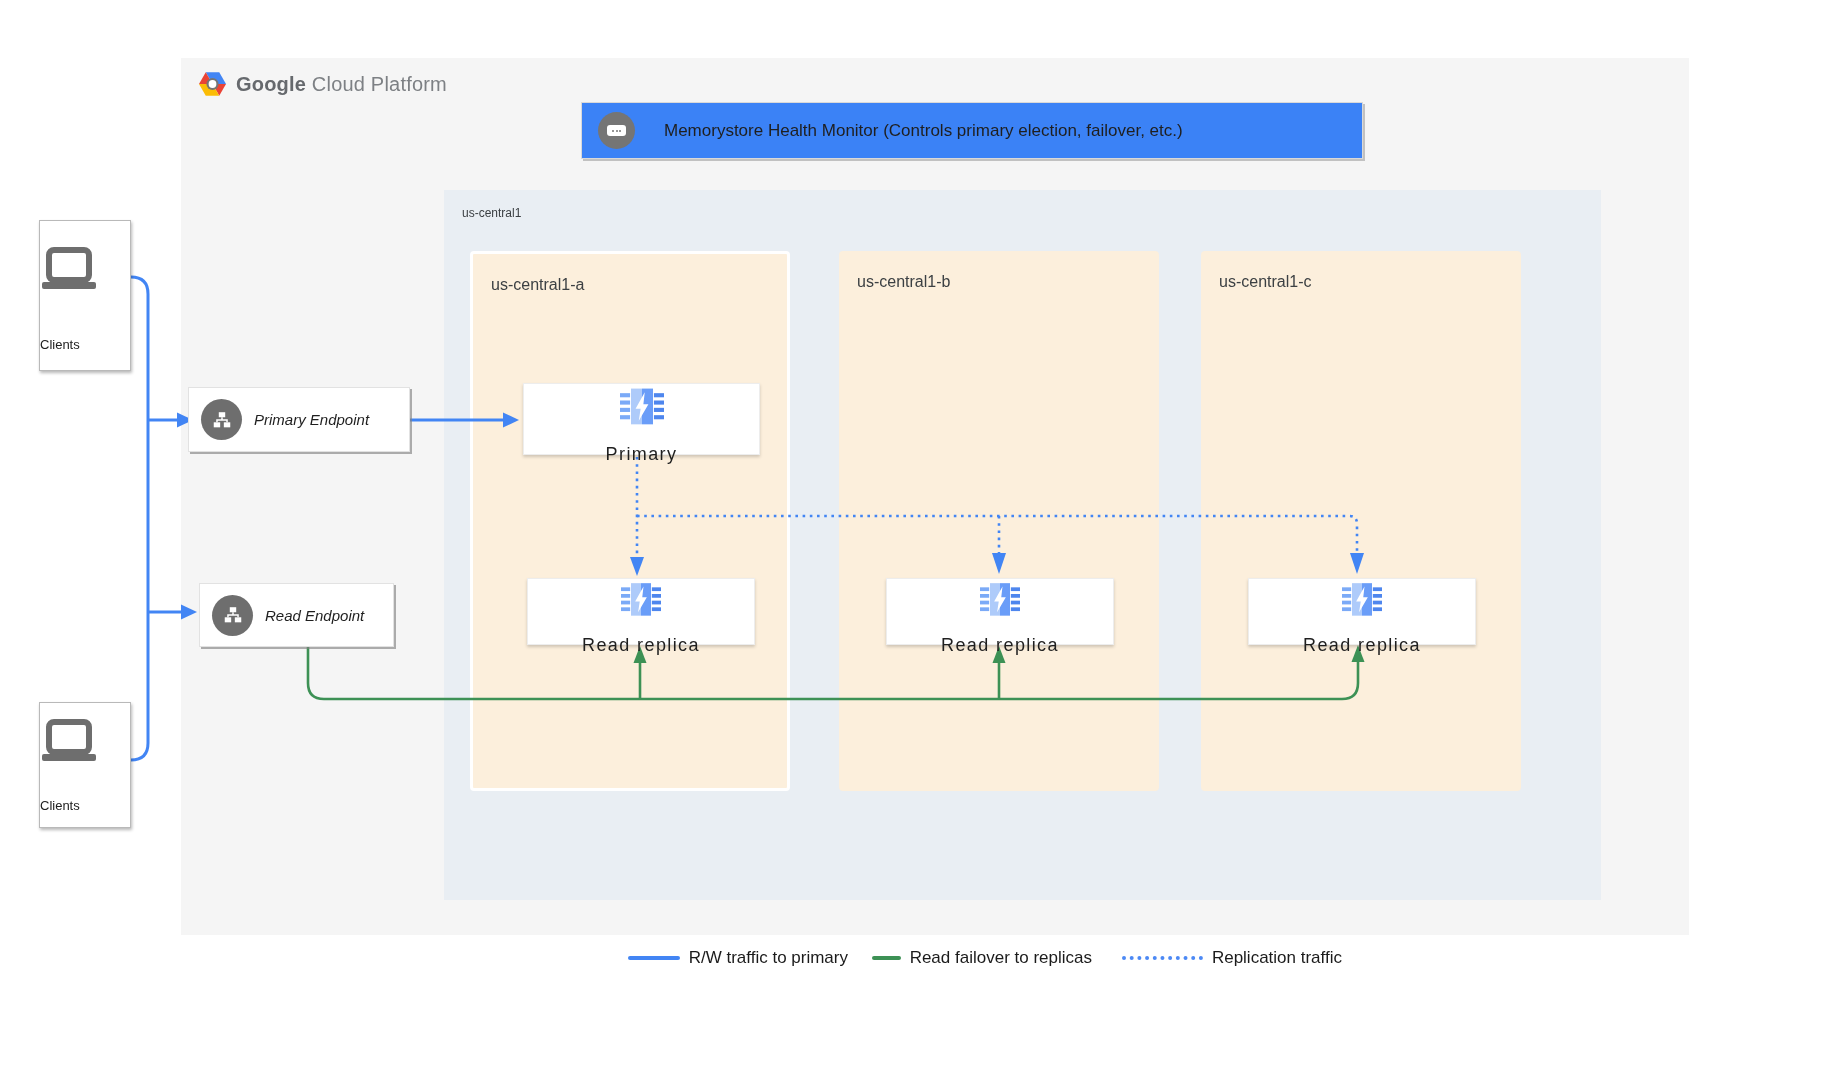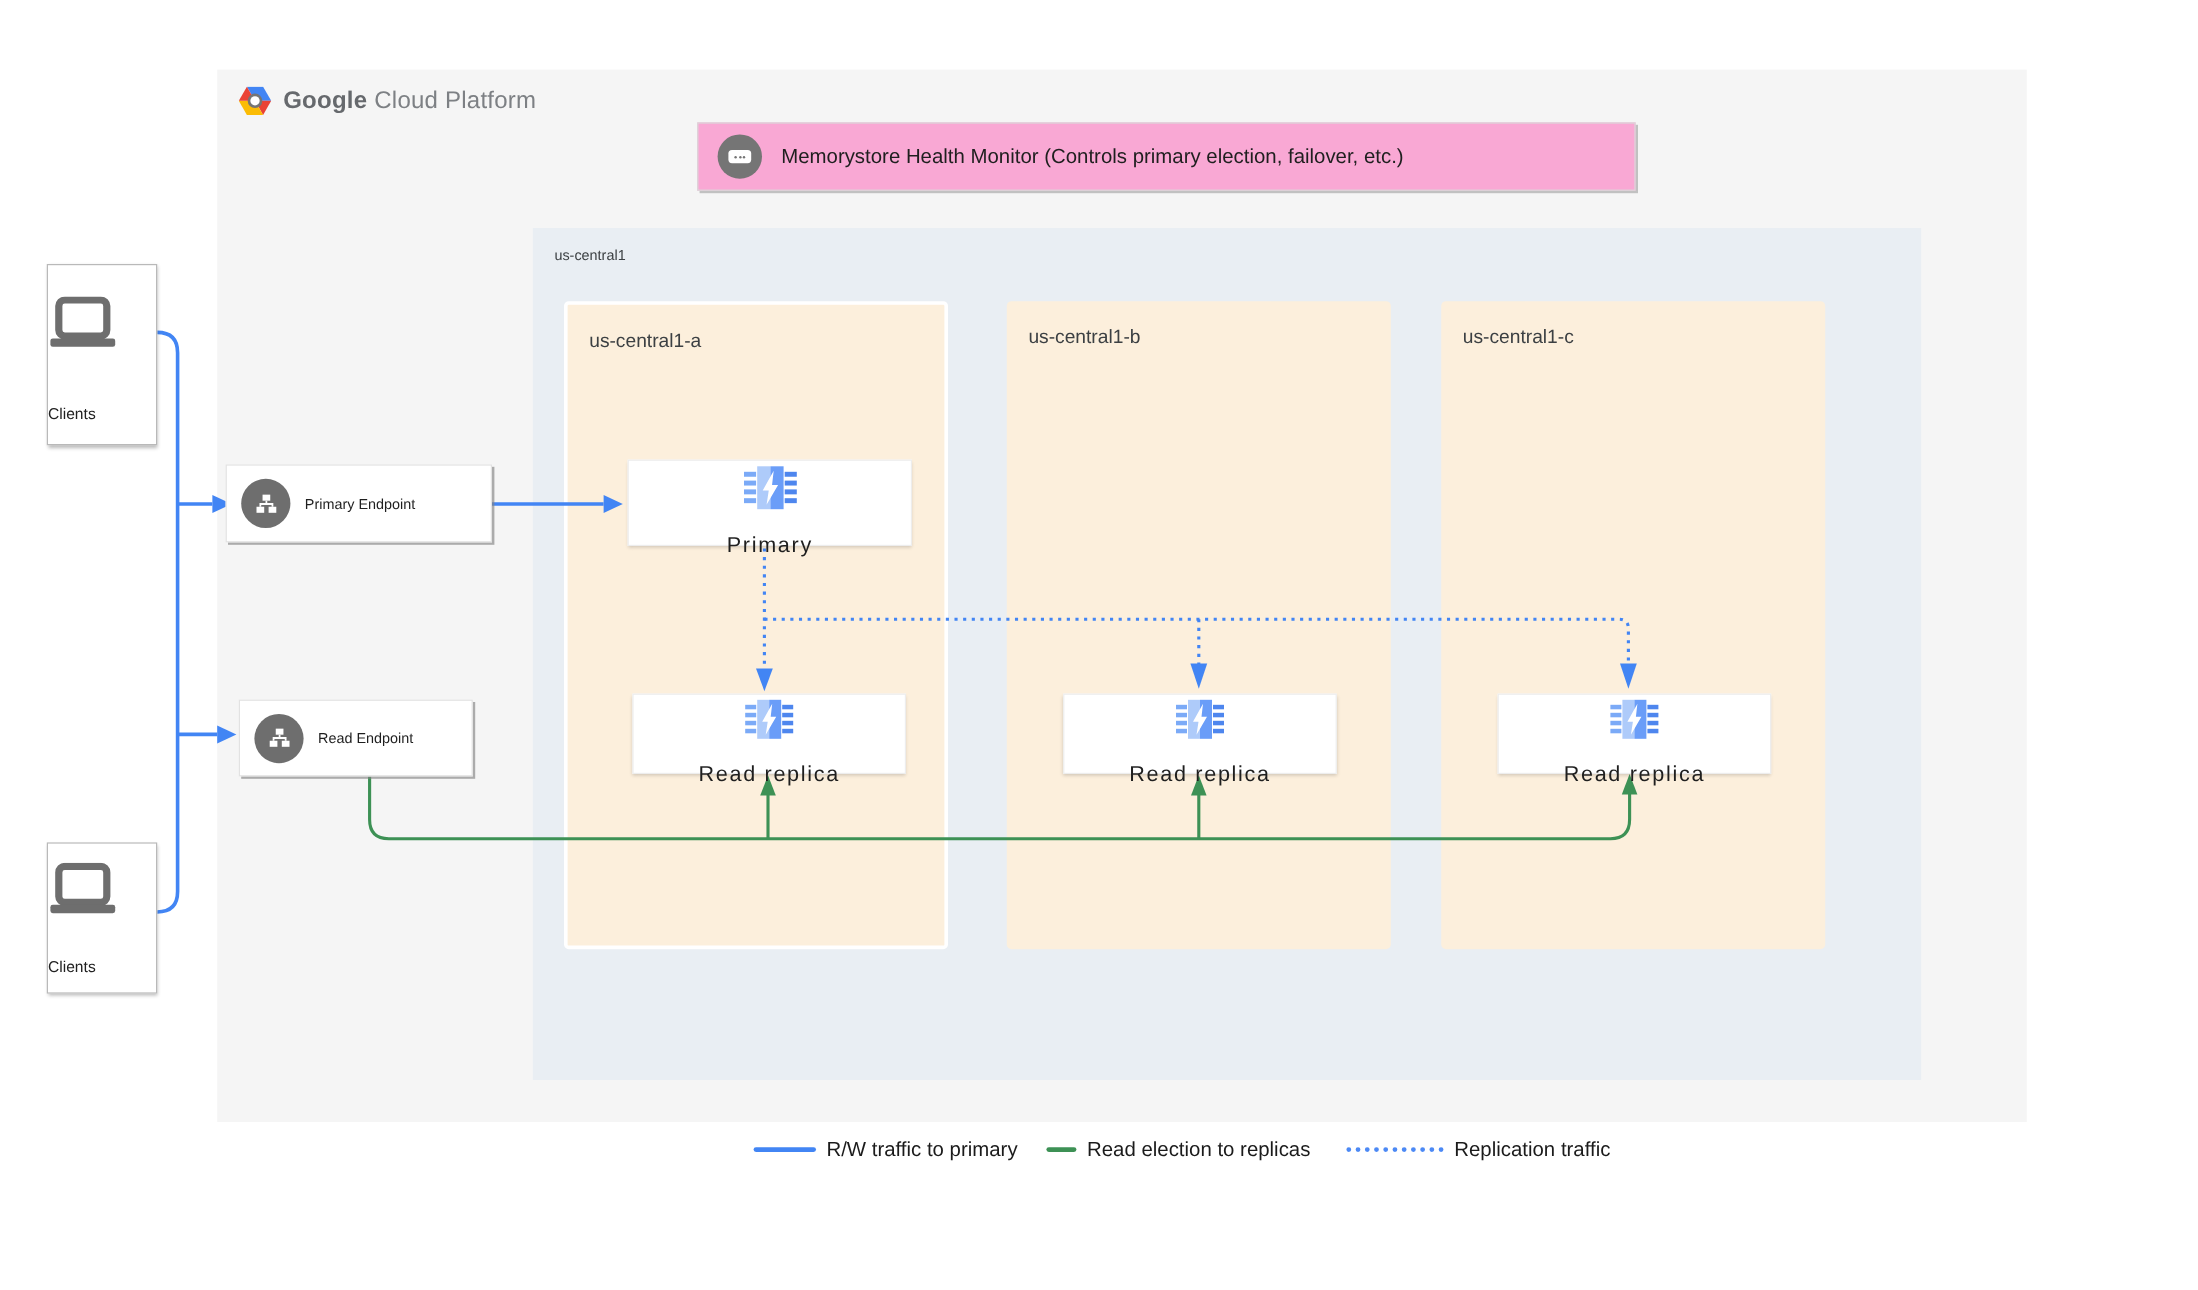--- a/index.html
+++ b/index.html
@@ -19,23 +19,23 @@
 
   
   .gcp-logo { position:absolute; left:199px; top:72px; display:flex; align-items:center; gap:10px; }
   .gcp-logo .word { font-size:20px; letter-spacing:.2px; }
   .gcp-google { color:#66696d; font-weight:700; }
   .gcp-rest { color:#7d8084; font-weight:400; }
 
   
   .health {
     position:absolute; left:581px; top:102px; width:782px; height:57px;
-    background:#f9a8d4; border:1px solid #d9d9d9;
+    background:#3b82f6; border:1px solid #d9d9d9;
     box-shadow:2px 2px 0 rgba(150,150,150,.55);
-    display:flex; align-items:center; padding:0 16px; gap:16px;
+    display:flex; align-items:center; padding:0 16px; gap:29px;
   }
   .health-icon {
     width:37px; height:37px; border-radius:50%; background:#757575; flex:0 0 auto;
     display:flex; align-items:center; justify-content:center;
   }
   .health-pill {
     width:19px; height:11px; background:#ffffff; border-radius:3px;
     display:flex; align-items:center; justify-content:center; gap:1.5px;
   }
   .health-pill i { width:2px; height:2px; background:#757575; border-radius:50%; display:block; }
@@ -73,21 +73,21 @@
     position:absolute; background:#ffffff; border:1px solid #e2e2e2;
     box-shadow:2px 2px 0 rgba(130,130,130,.65);
     display:flex; align-items:center; padding:0 12px; gap:12px; z-index:10;
   }
   .ep-primary { left:188px; top:387px; width:222px; height:65px; }
   .ep-read { left:199px; top:583px; width:195px; height:64px; }
   .ep-circle {
     width:41px; height:41px; border-radius:50%; background:#6e6e6e; flex:0 0 auto;
     display:flex; align-items:center; justify-content:center;
   }
-  .ep-label { font-size:12px; color:#1f1f1f; }
+  .ep-label { font-size:15px; color:#1f1f1f;font-style:italic; }
 
   
   .msnode {
     position:absolute; background:#ffffff; border:1px solid #ededed;
     box-shadow:0 2px 3px rgba(0,0,0,.18);
     display:flex; align-items:center; padding:0 14px; gap:16px; z-index:10;flex-direction:column;
   }
   .ms-primary { left:523px; top:383px; width:237px; height:72px; }
   .ms-ra { left:527px; top:578px; width:228px; height:67px; }
   .ms-rb { left:886px; top:578px; width:228px; height:67px; }
@@ -311,20 +311,20 @@
     </span>
     <span class="ms-label">Read replica</span>
   </div>
 
   <div class="legend-item lg-rw">
     <div class="legend-line"></div>
     <div class="legend-label">R/W traffic to primary</div>
   </div>
   <div class="legend-item lg-read">
     <div class="legend-line"></div>
-    <div class="legend-label">Read election to replicas</div>
+    <div class="legend-label">Read failover to replicas</div>
   </div>
   <div class="legend-item lg-rep">
     <div class="legend-line"></div>
     <div class="legend-label">Replication traffic</div>
   </div>
 
 </div>
 
 </body></html>

